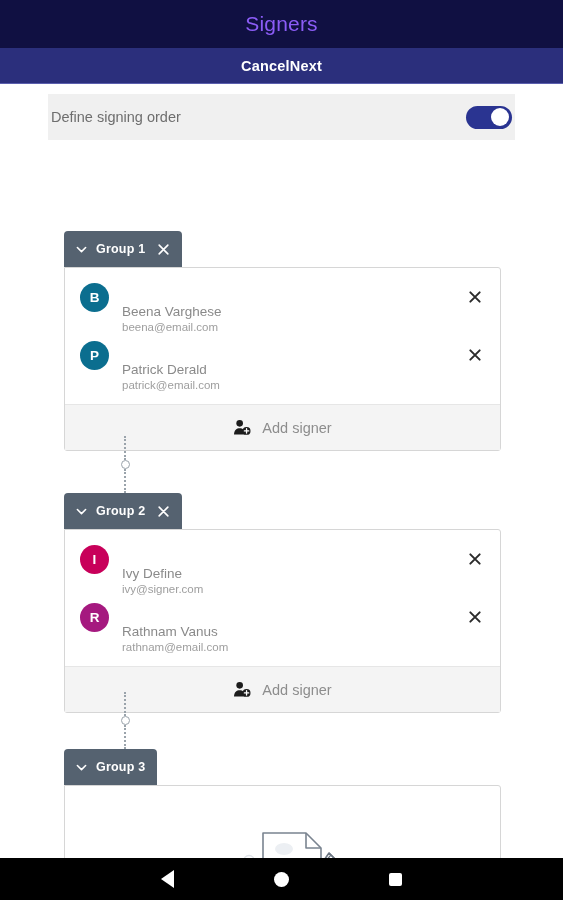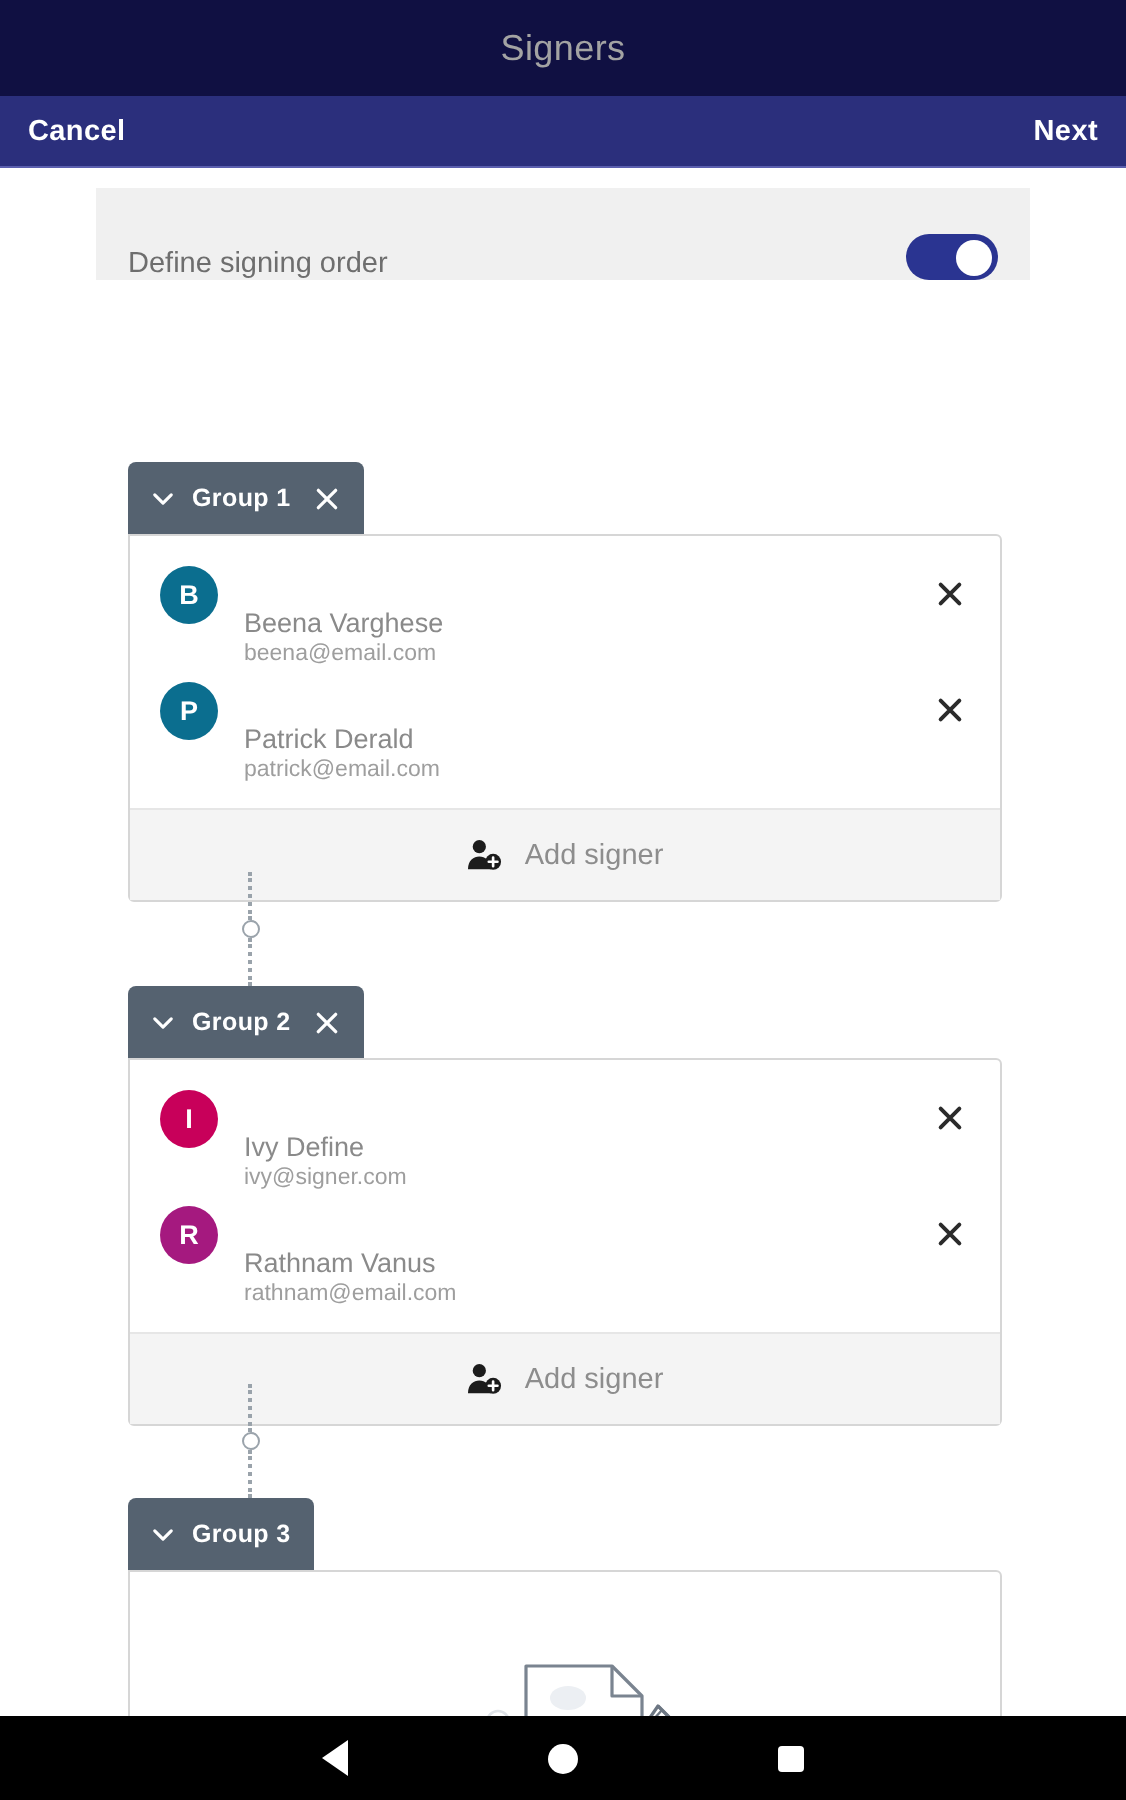--- a/index.html
+++ b/index.html
@@ -21,32 +21,32 @@
 
   
   .titlebar {
     height: 48px;
     background: #101042;
     display: flex;
     align-items: center;
     justify-content: center;
   }
   .titlebar-text {
-    color: #a3a3a3;
-    font-size: 18px;
+    color: #8b5cf6;
+    font-size: 21px;
     letter-spacing: .2px;
   }
 
   
   .actionbar {
     height: 36px;
     background: #2b2f7c;
     display: flex;
     align-items: center;
-    justify-content: space-between;
+    justify-content: center;
     padding: 0 14px;
     border-bottom: 1px solid #5b5fae;
   }
   .actionbar-btn {
     color: #ffffff;
     font-size: 14.5px;
     font-weight: bold;
     cursor: pointer;
     letter-spacing: .2px;
   }
@@ -61,23 +61,23 @@
 
   
   .order-row {
     position: absolute;
     left: 48px;
     top: 10px;
     width: 467px;
     height: 46px;
     background: #f0f0f0;
     display: flex;
-    align-items: flex-end;
+    align-items: center;
     justify-content: space-between;
-    padding: 0 16px;
+    padding: 0 3px;
   }
   .order-label {
     font-size: 14.5px;
     color: #6e6e6e;
   }
   .switch {
     width: 46px;
     height: 23px;
     border-radius: 12px;
     background: #2a3491;

